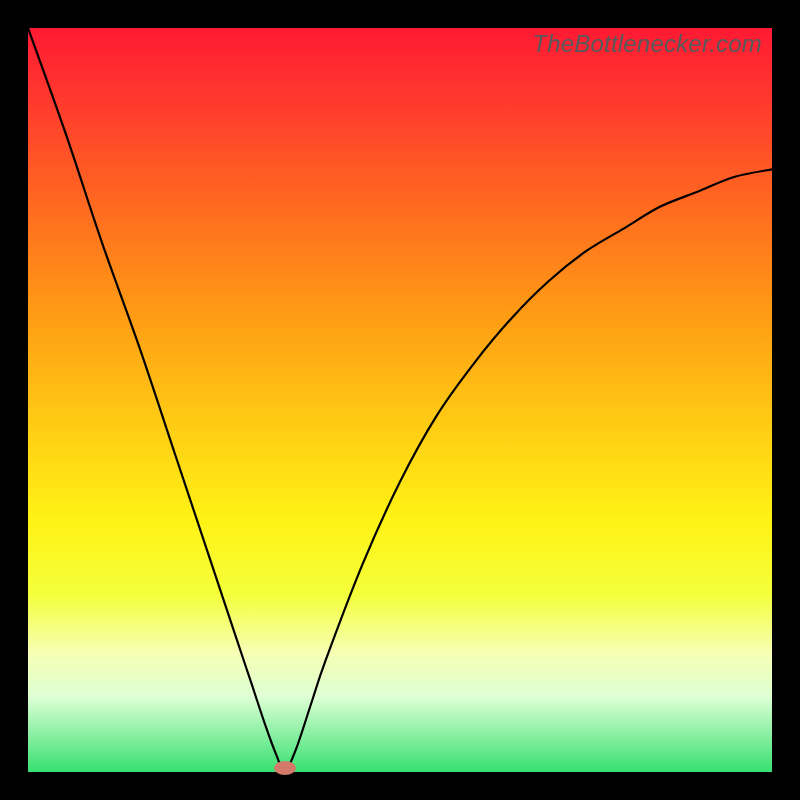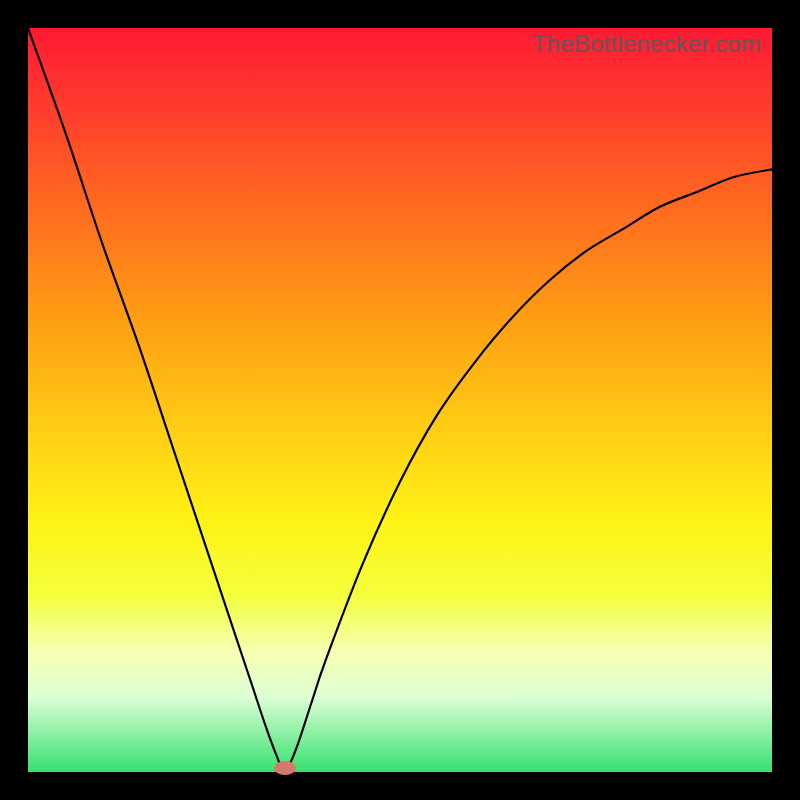--- a/index.html
+++ b/index.html
@@ -4,20 +4,21 @@
 <style>
   * { margin: 0; padding: 0; box-sizing: border-box; }
   html, body { width: 800px; height: 800px; overflow: hidden; }
   body { background: #000; font-family: Arial, Helvetica, sans-serif; }
 
   .frame {
     position: absolute;
     left: 0; top: 0;
     width: 800px; height: 800px;
     background: #000;
+    font-style: italic;
   }
 
   .plot-area {
     position: absolute;
     left: 28px;
     top: 28px;
     width: 744px;
     height: 744px;
     background: linear-gradient(to bottom,
       #ff1a33 0%,

